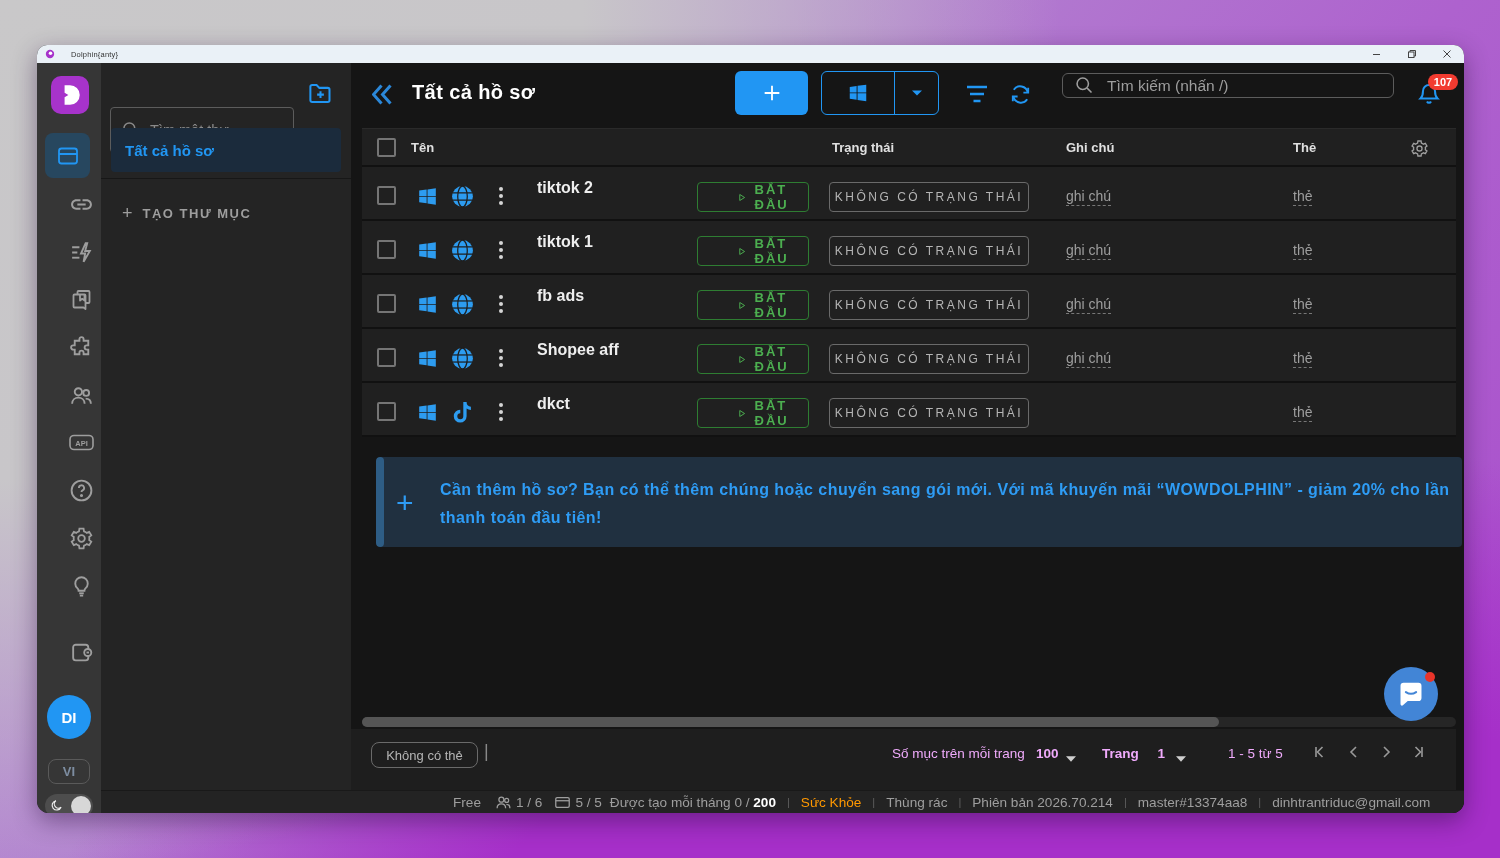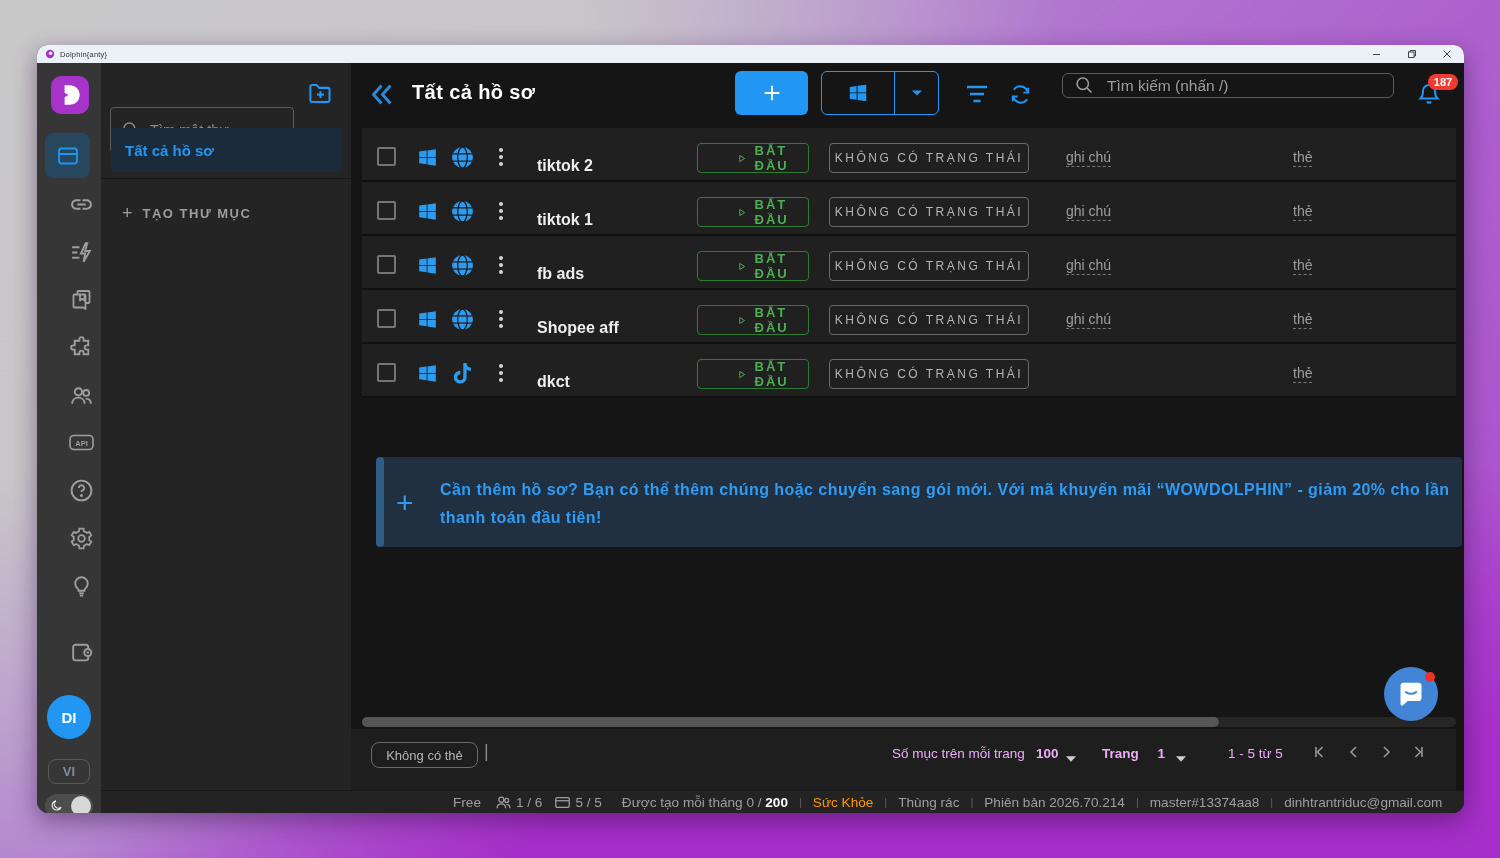--- a/index.html
+++ b/index.html
@@ -13,21 +13,21 @@
   position:relative;
 }
 .win {
   position:absolute; left:37px; top:45px; width:1427px; height:768px;
   border-radius:10px 10px 12px 12px;
   background:#181818;
   box-shadow:0 8px 24px rgba(40,10,60,.45);
   overflow:hidden;
 }
 
-.titlebar { position:absolute; left:0; top:0; width:100%; height:18px; background:#eaf1f7; display:flex; align-items:center; }
+.titlebar { position:absolute; left:0; top:0; width:100%; height:18px; background:#eaf1f7; display:flex; align-items:center;gap:11px; }
 .titlebar .dlogo { width:10px; height:10px; margin-left:8px; }
 .titlebar .ttl { font-size:7.5px; color:#333; margin-left:5px; letter-spacing:.2px; }
 .wbtns { position:absolute; right:0; top:0; height:18px; display:flex; align-items:center; }
 .wbtn { width:35px; height:18px; display:flex; align-items:center; justify-content:center; color:#333; }
 
 .sidebar { position:absolute; left:0; top:18px; width:64px; height:750px; background:#363636; }
 .sb-logo { position:absolute; left:14px; top:13px; width:38px; height:38px; border-radius:10px; background:#a733cb; display:flex; align-items:center; justify-content:center; }
 .sb-active { position:absolute; left:8px; top:70px; width:45px; height:45px; border-radius:8px; background:#27475f; display:flex; align-items:center; justify-content:center; }
 .sb-ic { position:absolute; left:0; width:88px; display:flex; justify-content:center; }
 .sb-di { position:absolute; left:10px; top:632px; width:44px; height:44px; border-radius:50%; background:#2196f3; color:#fff; font-size:15px; font-weight:bold; display:flex; align-items:center; justify-content:center; }
@@ -60,21 +60,21 @@
 .bell { position:absolute; left:1066px; top:17px; }
 .badge { position:absolute; left:1077px; top:11px; min-width:30px; height:16px; background:#f23b30; border-radius:8px; color:#fff; font-size:11px; font-weight:bold; display:flex; align-items:center; justify-content:center; padding:0 5px; }
 
 .table { position:absolute; left:11px; top:65px; width:1094px; }
 .thead { height:37px; border-top:1px solid #2a2a2a; border-bottom:2px solid #111; position:relative; background:#202020; box-sizing:content-box; height:36px; }
 .row { height:52px; border-bottom:2px solid #111; position:relative; background:#202020; box-sizing:content-box; }
 .cb { position:absolute; left:15px; width:19px; height:19px; border:2px solid #757575; border-radius:2px; }
 .thead .cb { top:9px; }
 .row .cb { top:19px; }
 .th { position:absolute; color:#e0e0e0; font-size:13px; font-weight:bold; top:11px; }
-.name { position:absolute; left:175px; top:29px; color:#eee; font-size:16px; font-weight:bold; }
+.name { position:absolute; left:175px; top:12px; color:#eee; font-size:16px; font-weight:bold; }
 .icwin { position:absolute; left:55px; top:19px; }
 .icglobe { position:absolute; left:88px; top:17px; }
 .dots { position:absolute; left:137px; top:20px; width:4px; }
 .dots i { display:block; width:4px; height:4px; border-radius:50%; background:#d5d5d5; margin-bottom:3px; }
 .btn-start { position:absolute; left:335px; top:15px; width:112px; height:30px; border:1px solid #2e7d32; border-radius:4px; display:flex; align-items:center; justify-content:center; color:#4caf50; font-size:13px; font-weight:bold; letter-spacing:2px;padding-left:39px; }
 .btn-start svg { margin-right:8px; }
 .status { position:absolute; left:467px; top:15px; width:200px; height:30px; border:1px solid #6a6a6a; border-radius:4px; display:flex; align-items:center; justify-content:center; color:#b5b5b5; font-size:12px; letter-spacing:2.5px; }
 .ghichu { position:absolute; left:704px; top:21px; color:#9e9e9e; font-size:14px; border-bottom:1px dashed #777; padding-bottom:1px; }
 .the { position:absolute; left:931px; top:21px; color:#9e9e9e; font-size:14px; border-bottom:1px dashed #777; padding-bottom:1px; }
 .notebox { position:absolute; left:704px; top:14px; width:191px; height:42px; background:#1c2b3c; border-left:4px solid #3a6ea5; border-radius:4px; display:flex; align-items:center; }
@@ -279,23 +279,34 @@
         <svg width="21" height="21" viewBox="0 0 24 24" style="margin-left:11px">
             <circle cx="10" cy="10" r="6.5" fill="none" stroke="#9e9e9e" stroke-width="1.8"></circle>
             <line x1="15" y1="15" x2="20" y2="20" stroke="#9e9e9e" stroke-width="1.8"></line>
           </svg>
         <span class="ph">Tìm kiếm (nhấn /)</span>
       </div>
       <div class="bell"><svg width="24" height="26" viewBox="0 0 24 24" fill="none" stroke="#2196f3" stroke-width="2">
             <path d="M6 10 a6 6 0 0 1 12 0 c0 5 1.5 6.5 2.5 7.5 H3.5 c1 -1 2.5 -2.5 2.5 -7.5"></path>
             <path d="M10 20.5 a2.2 2.2 0 0 0 4 0"></path>
           </svg></div>
-      <div class="badge">187</div>
+      <div class="badge">107</div>
     </div>
     <div class="table">
+      <div class="thead">
+        <div class="cb"></div>
+        <div class="th" style="left:49px">Tên</div>
+        <div class="th" style="left:470px">Trạng thái</div>
+        <div class="th" style="left:704px">Ghi chú</div>
+        <div class="th" style="left:931px">Thẻ</div>
+        <div class="tgear"><svg width="19" height="19" viewBox="0 0 24 24" fill="none" stroke="#9e9e9e" stroke-width="1.7">
+              <circle cx="12" cy="12" r="3.2"></circle>
+              <path d="M19.4 13.5a7.8 7.8 0 0 0 0-3l2-1.5-2-3.4-2.4 1a7.8 7.8 0 0 0-2.6-1.5L14 2.5h-4l-.4 2.6a7.8 7.8 0 0 0-2.6 1.5l-2.4-1-2 3.4 2 1.5a7.8 7.8 0 0 0 0 3l-2 1.5 2 3.4 2.4-1a7.8 7.8 0 0 0 2.6 1.5l.4 2.6h4l.4-2.6a7.8 7.8 0 0 0 2.6-1.5l2.4 1 2-3.4z"></path>
+            </svg></div>
+      </div>
 
       <div class="row" id="r1">
           <div class="cb"></div>
           <svg class="icwin" width="21" height="21" viewBox="0 0 24 24" fill="#2d9cf0">
             <path d="M2.5 5.2 L11 4 V11.4 H2.5 Z M12 3.9 L21.5 2.5 V11.4 H12 Z M2.5 12.4 H11 V19.8 L2.5 18.6 Z M12 12.4 H21.5 V21.3 L12 19.9 Z"></path>
           </svg>
           <svg class="icglobe" width="25" height="25" viewBox="0 0 24 24">
             <circle cx="12" cy="12" r="10" fill="#2d9cf0"></circle>
             <ellipse cx="12" cy="12" rx="4.6" ry="10" fill="none" stroke="#1e1e1e" stroke-width="1.2"></ellipse>
             <line x1="2" y1="8.6" x2="22" y2="8.6" stroke="#1e1e1e" stroke-width="1.2"></line>
@@ -465,21 +476,21 @@
         <path d="M3 20 c0-4 3-6 6-6 s6 2 6 6"></path>
         <circle cx="16.5" cy="9" r="2.8"></circle>
         <path d="M16 14.5 c3 0 5 2 5 5.5"></path>
       </svg>
     <span style="margin-left:4px">1 / 6</span>
     <svg width="17" height="17" viewBox="0 0 24 24" fill="none" stroke="#9e9e9e" stroke-width="1.8" style="margin-left:12px">
         <rect x="2.5" y="5" width="19" height="14" rx="2"></rect>
         <line x1="2.5" y1="9.5" x2="21.5" y2="9.5"></line>
       </svg>
     <span style="margin-left:4px">5 / 5</span>
-    <span style="margin-left:20px">Được tạo mỗi tháng 0 / <b style="color:#fff">200</b></span>
+    <span style="margin-left:8px">Được tạo mỗi tháng 0 / <b style="color:#fff">200</b></span>
     <span class="sep">|</span>
     <span style="color:#ff9800">Sức Khỏe</span>
     <span class="sep">|</span>
     <span>Thùng rác</span>
     <span class="sep">|</span>
     <span>Phiên bản 2026.70.214</span>
     <span class="sep">|</span>
     <span>master#13374aa8</span>
     <span class="sep">|</span>
     <span>dinhtrantriduc@gmail.com</span>

